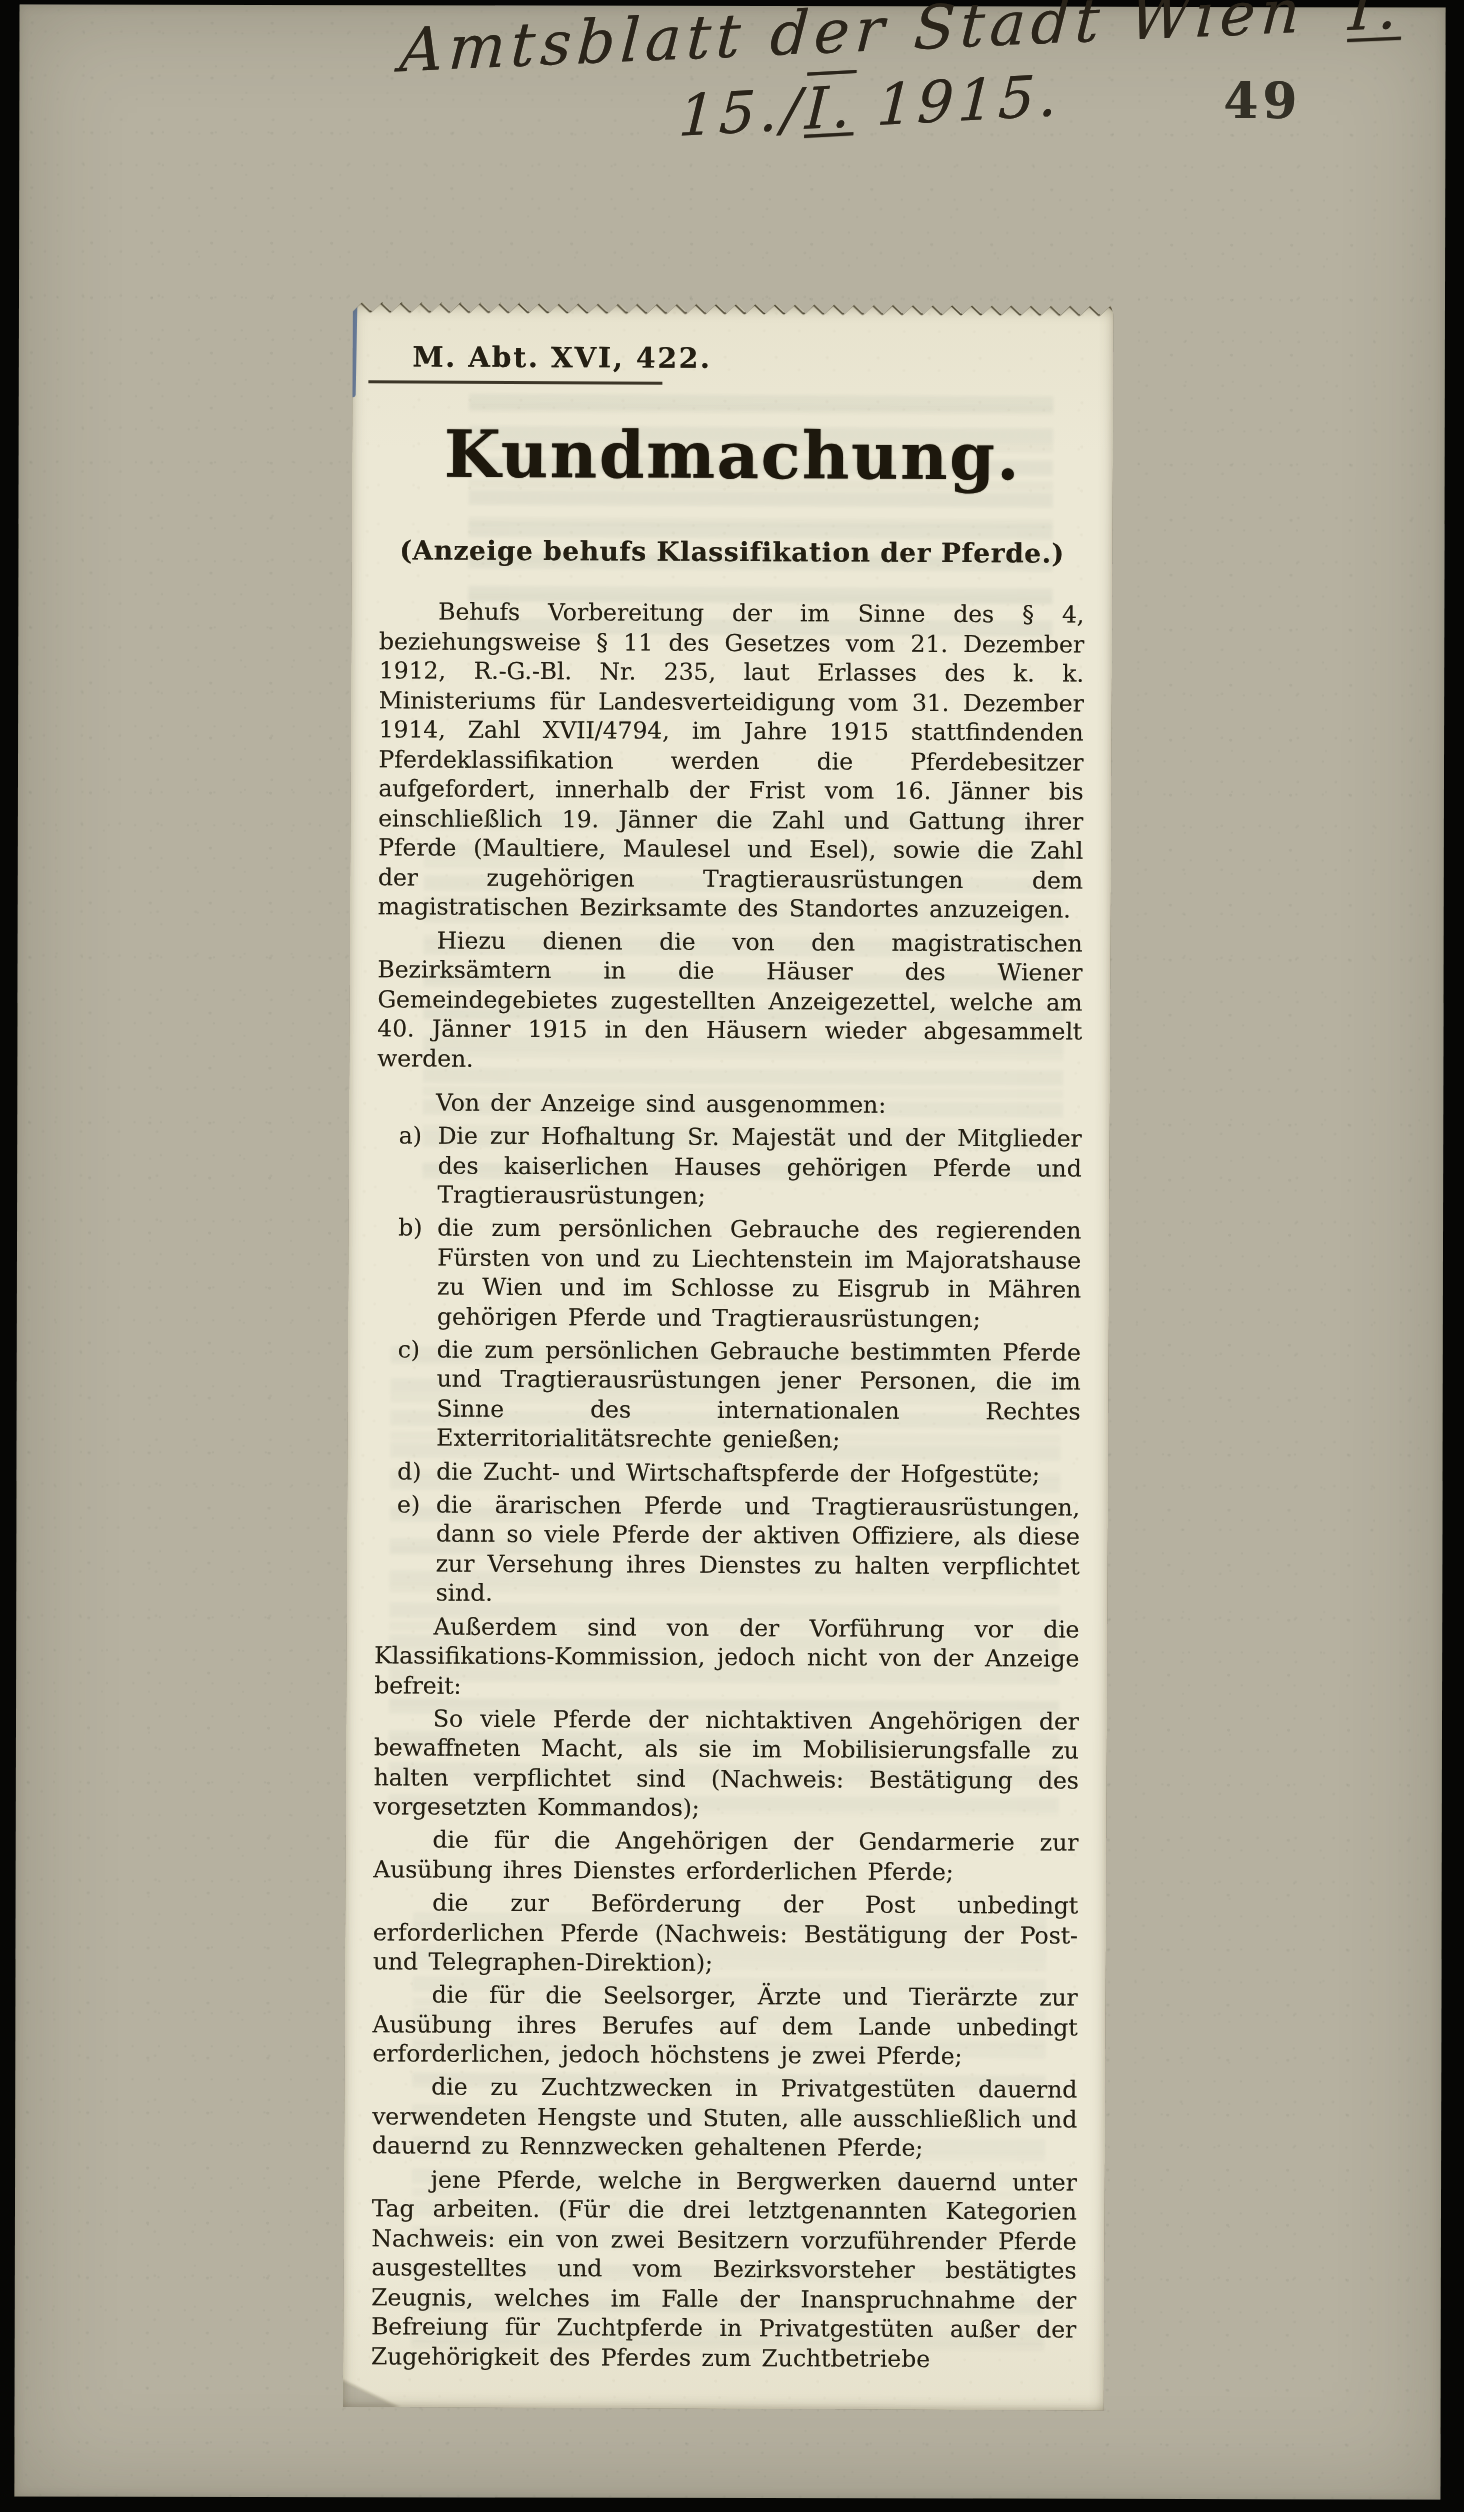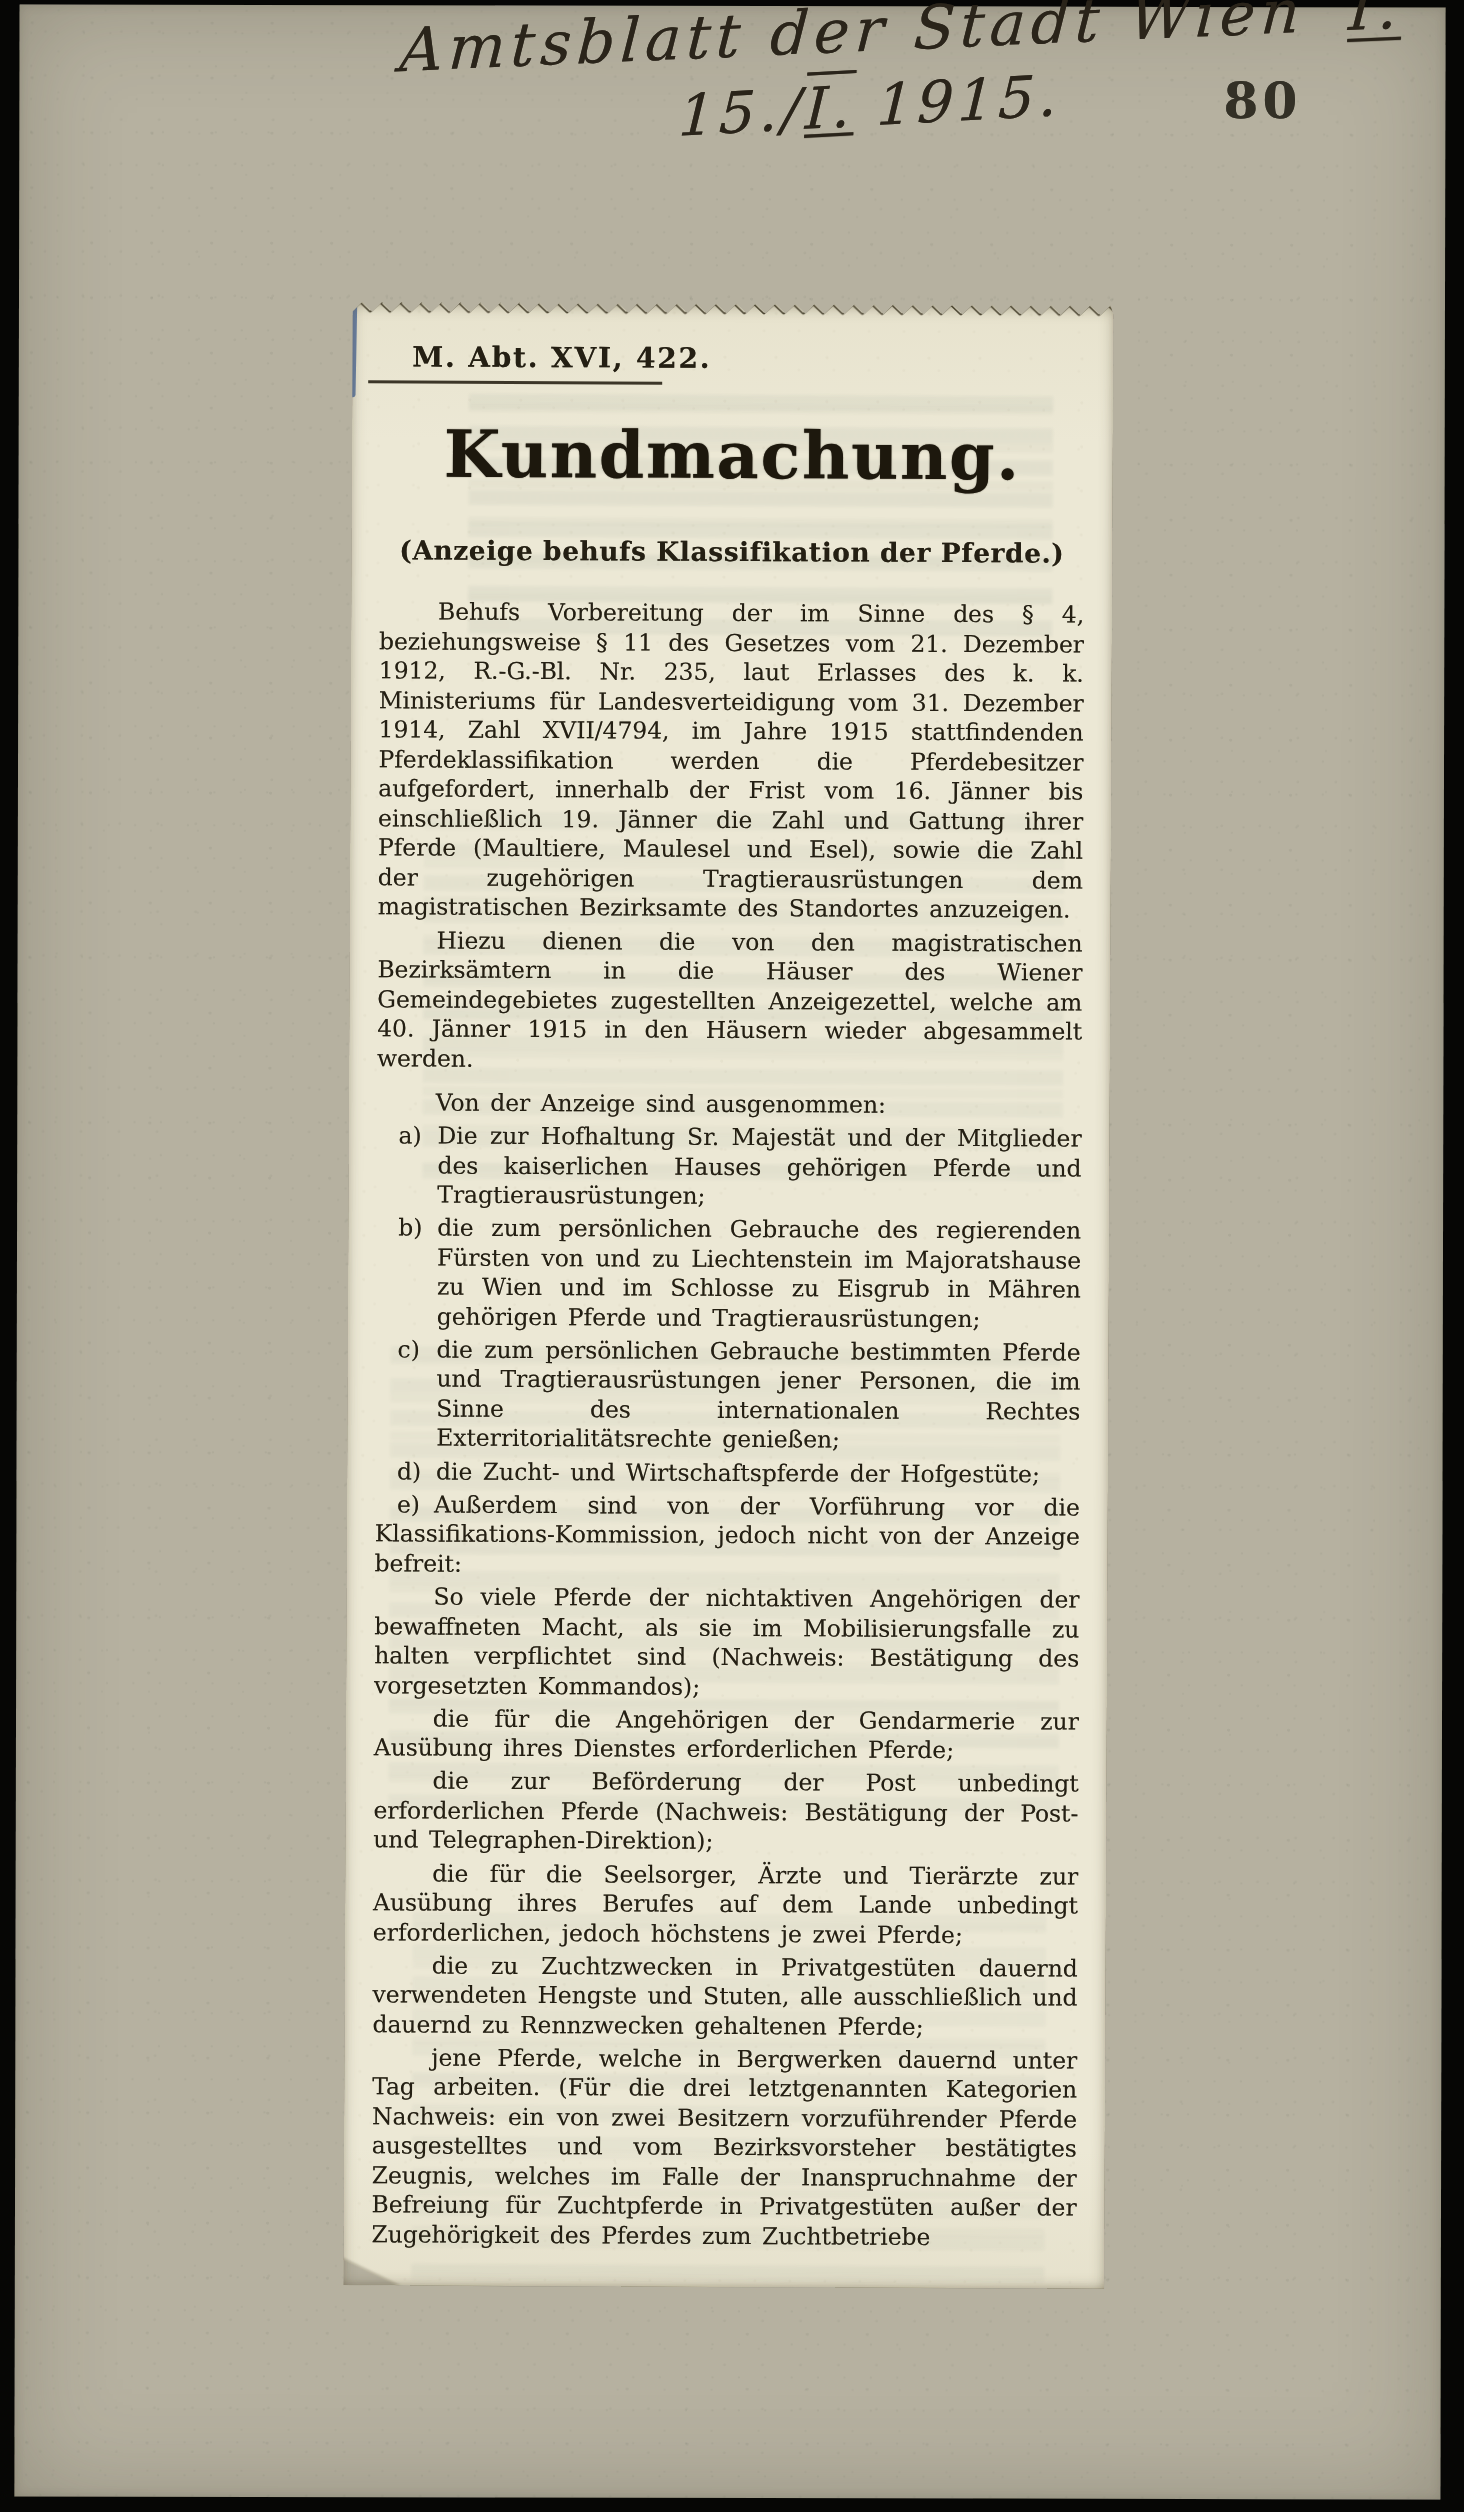--- a/index.html
+++ b/index.html
@@ -106,21 +106,21 @@
 </head>
 <body>
 
 <div id="canvas">
   <div class="page">
 
     <div class="hw hw-line1"><span>Amtsblatt der Stadt Wien</span><span class="hw-volume">I.</span></div>
 
     <div class="hw hw-line2"><span>15./</span><span class="hw-month">I.</span><span> 1915.</span></div>
 
-    <div class="page-number">80</div>
+    <div class="page-number">49</div>
 
     <div class="clipping" id="clipping" style="clip-path: polygon(0px 10.5px, 9.8px 0.6px, 19.7px 10.5px, 29.5px 0.6px, 39px 10.5px, 49px 0.6px, 59px 10.5px, 69px 0.6px, 79px 10.5px, 89px 0.6px, 98px 10.5px, 108px 0.6px, 118px 10.5px, 128px 0.6px, 138px 10.5px, 148px 0.6px, 157px 10.5px, 167px 0.6px, 177px 10.5px, 187px 0.6px, 197px 10.5px, 207px 0.6px, 216px 10.5px, 226px 0.6px, 236px 10.5px, 246px 0.6px, 256px 10.5px, 266px 0.6px, 276px 10.5px, 285px 0.6px, 295px 10.5px, 305px 0.6px, 315px 10.5px, 325px 0.6px, 335px 10.5px, 344px 0.6px, 354px 10.5px, 364px 0.6px, 374px 10.5px, 384px 0.6px, 394px 10.5px, 403px 0.6px, 413px 10.5px, 423px 0.6px, 433px 10.5px, 443px 0.6px, 453px 10.5px, 462px 0.6px, 472px 10.5px, 482px 0.6px, 492px 10.5px, 502px 0.6px, 512px 10.5px, 522px 0.6px, 531px 10.5px, 541px 0.6px, 551px 10.5px, 561px 0.6px, 571px 10.5px, 581px 0.6px, 590px 10.5px, 600px 0.6px, 610px 10.5px, 620px 0.6px, 630px 10.5px, 640px 0.6px, 649px 10.5px, 659px 0.6px, 669px 10.5px, 679px 0.6px, 689px 10.5px, 699px 0.6px, 708px 10.5px, 718px 0.6px, 728px 10.5px, 738px 0.6px, 748px 10.5px, 758px 0.6px, 100% 10.5px, 100% 100%, 0% 100%);">
 
       <svg class="deckle" width="766" height="14.8" viewBox="0 0 1245 24">
         <defs>
           <pattern id="zz" width="32" height="24" patternUnits="userSpaceOnUse">
             <path d="M0 19 L16 4 L32 19" fill="none" stroke="#4d4735" stroke-width="2.6"></path>
           </pattern>
         </defs>
         <rect width="1245" height="24" fill="url(#zz)"></rect>
@@ -141,21 +141,21 @@
         <h1 class="clip-title">Kundmachung.</h1>
         <div class="clip-subtitle">(Anzeige behufs Klassifikation der Pferde.)</div>
         <div class="clip-body" id="clip-body">
             <p class="para"><span class="ptext">Behufs Vorbereitung der im Sinne des § 4, beziehungsweise § 11 des Gesetzes vom 21. Dezember 1912, R.-G.-Bl. Nr. 235, laut Erlasses des k. k. Ministeriums für Landesverteidigung vom 31. Dezember 1914, Zahl XVII/4794, im Jahre 1915 stattfindenden Pferdeklassifikation werden die Pferdebesitzer aufgefordert, innerhalb der Frist vom 16. Jänner bis einschließlich 19. Jänner die Zahl und Gattung ihrer Pferde (Maultiere, Maulesel und Esel), sowie die Zahl der zugehörigen Tragtierausrüstungen dem magistratischen Bezirksamte des Standortes anzuzeigen.</span></p>
             <p class="para"><span class="ptext">Hiezu dienen die von den magistratischen Bezirksämtern in die Häuser des Wiener Gemeindegebietes zugestellten Anzeigezettel, welche am 40. Jänner 1915 in den Häusern wieder abgesammelt werden.</span></p>
             <p class="para gap-before"><span class="ptext">Von der Anzeige sind ausgenommen:</span></p>
             <p class="para list"><span class="label">a)</span><span class="ptext">Die zur Hofhaltung Sr. Majestät und der Mitglieder des kaiserlichen Hauses gehörigen Pferde und Tragtierausrüstungen;</span></p>
             <p class="para list"><span class="label">b)</span><span class="ptext">die zum persönlichen Gebrauche des regierenden Fürsten von und zu Liechtenstein im Majoratshause zu Wien und im Schlosse zu Eisgrub in Mähren gehörigen Pferde und Tragtierausrüstungen;</span></p>
             <p class="para list"><span class="label">c)</span><span class="ptext">die zum persönlichen Gebrauche bestimmten Pferde und Tragtierausrüstungen jener Personen, die im Sinne des internationalen Rechtes Exterritorialitätsrechte genießen;</span></p>
             <p class="para list"><span class="label">d)</span><span class="ptext">die Zucht- und Wirtschaftspferde der Hofgestüte;</span></p>
-            <p class="para list"><span class="label">e)</span></p>
+            <p class="para list"><span class="label">e)</span><span class="ptext">die ärarischen Pferde und Tragtierausrüstungen, dann so viele Pferde der aktiven Offiziere, als diese zur Versehung ihres Dienstes zu halten verpflichtet sind.</span></p>
             <p class="para"><span class="ptext">Außerdem sind von der Vorführung vor die Klassifikations-Kommission, jedoch nicht von der Anzeige befreit:</span></p>
             <p class="para"><span class="ptext">So viele Pferde der nichtaktiven Angehörigen der bewaffneten Macht, als sie im Mobilisierungsfalle zu halten verpflichtet sind (Nachweis: Bestätigung des vorgesetzten Kommandos);</span></p>
             <p class="para"><span class="ptext">die für die Angehörigen der Gendarmerie zur Ausübung ihres Dienstes erforderlichen Pferde;</span></p>
             <p class="para"><span class="ptext">die zur Beförderung der Post unbedingt erforderlichen Pferde (Nachweis: Bestätigung der Post- und Telegraphen-Direktion);</span></p>
             <p class="para"><span class="ptext">die für die Seelsorger, Ärzte und Tierärzte zur Ausübung ihres Berufes auf dem Lande unbedingt erforderlichen, jedoch höchstens je zwei Pferde;</span></p>
             <p class="para"><span class="ptext">die zu Zuchtzwecken in Privatgestüten dauernd verwendeten Hengste und Stuten, alle ausschließlich und dauernd zu Rennzwecken gehaltenen Pferde;</span></p>
             <p class="para"><span class="ptext">jene Pferde, welche in Bergwerken dauernd unter Tag arbeiten. (Für die drei letztgenannten Kategorien Nachweis: ein von zwei Besitzern vorzuführender Pferde ausgestelltes und vom Bezirksvorsteher bestätigtes Zeugnis, welches im Falle der Inanspruchnahme der Befreiung für Zuchtpferde in Privatgestüten außer der Zugehörigkeit des Pferdes zum Zuchtbetriebe</span></p>
           </div>
       </div>
 

